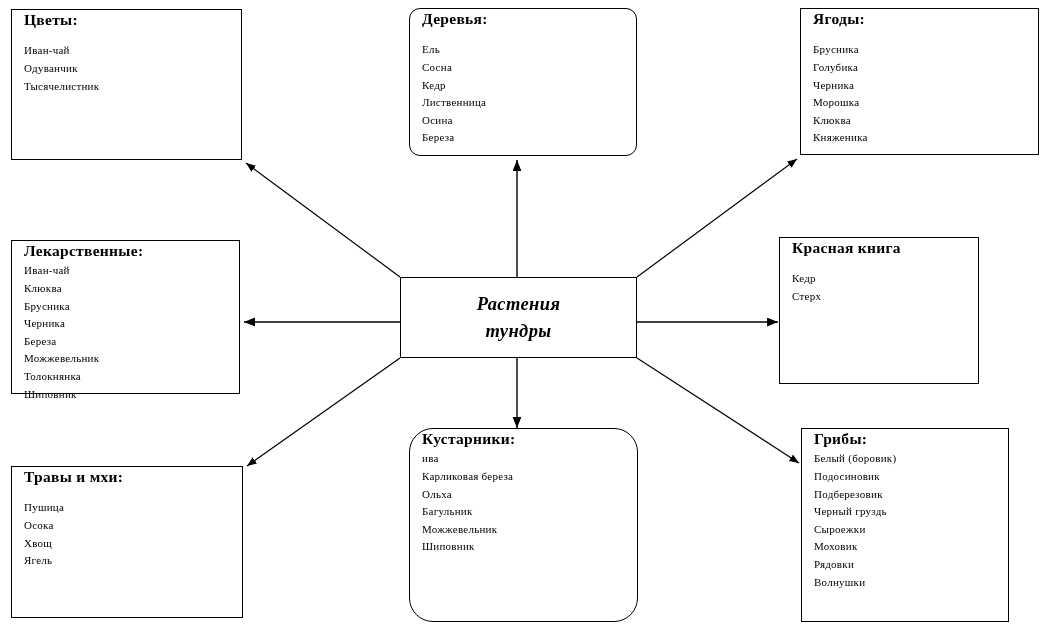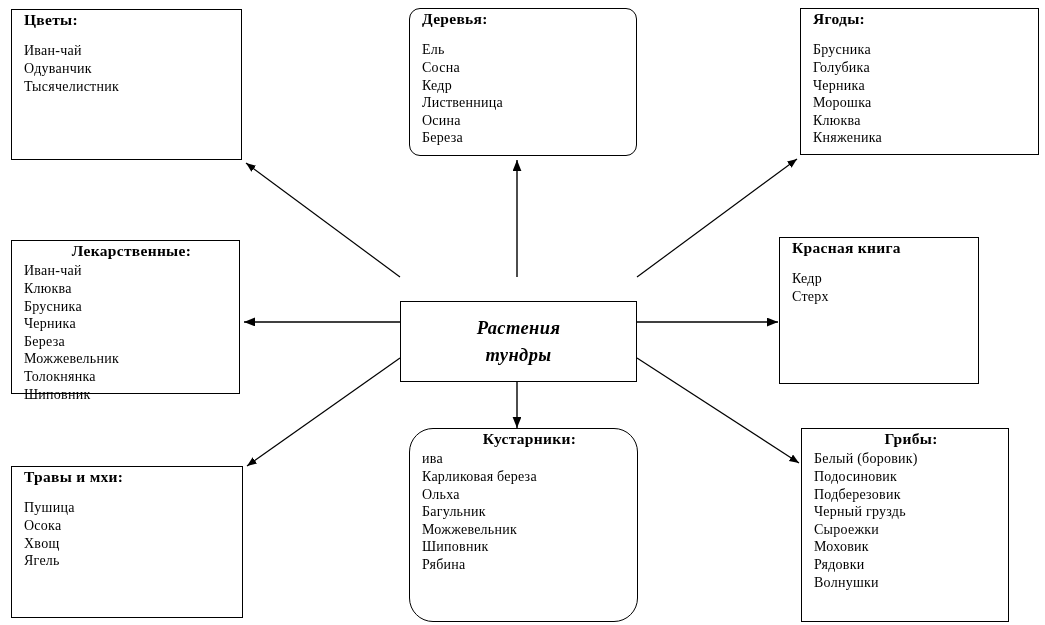--- a/index.html
+++ b/index.html
@@ -37,43 +37,41 @@
   .node-title {
     font-weight: bold;
     font-size: 15.5px;
     line-height: 1.25;
     letter-spacing: 0.3px;
     margin: 0 0 13px 0;
     white-space: nowrap;
   }
   .node-title.tight {
     margin-bottom: 2px;
-    text-align: center;
   }
   .node-list {
     list-style: none;
     margin: 0;
     padding: 0;
   }
   .node-list li {
-    font-size: 14px;
+    font-size: 11px;
     line-height: 17.6px;
     white-space: nowrap;
     letter-spacing: 0.25px;
   }
   .center-node {
     position: absolute;
     box-sizing: border-box;
     border: 1.8px solid #000000;
     background: #ffffff;
     display: flex;
     align-items: center;
     justify-content: center;
     text-align: center;
-    margin-top: 24px;
   }
   .center-label {
     font-weight: bold;
     font-style: italic;
     font-size: 18.5px;
     line-height: 1.45;
     letter-spacing: 0.4px;
   }
 </style>
 </head>
@@ -179,21 +177,20 @@
 
   <div class="node" style="left:409px; top:428px; width:229px; height:194px;border-radius:24px;">
     <div class="node-title tight">Кустарники:</div>
     <ul class="node-list">
       <li>ива</li>
       <li>Карликовая береза</li>
       <li>Ольха</li>
       <li>Багульник</li>
       <li>Можжевельник</li>
       <li>Шиповник</li>
-      <li>Рябина</li>
     </ul>
   </div>
 
   <div class="node" style="left:801px; top:428px; width:208px; height:194px;">
     <div class="node-title tight">Грибы:</div>
     <ul class="node-list">
       <li>Белый (боровик)</li>
       <li>Подосиновик</li>
       <li>Подберезовик</li>
       <li>Черный груздь</li>

